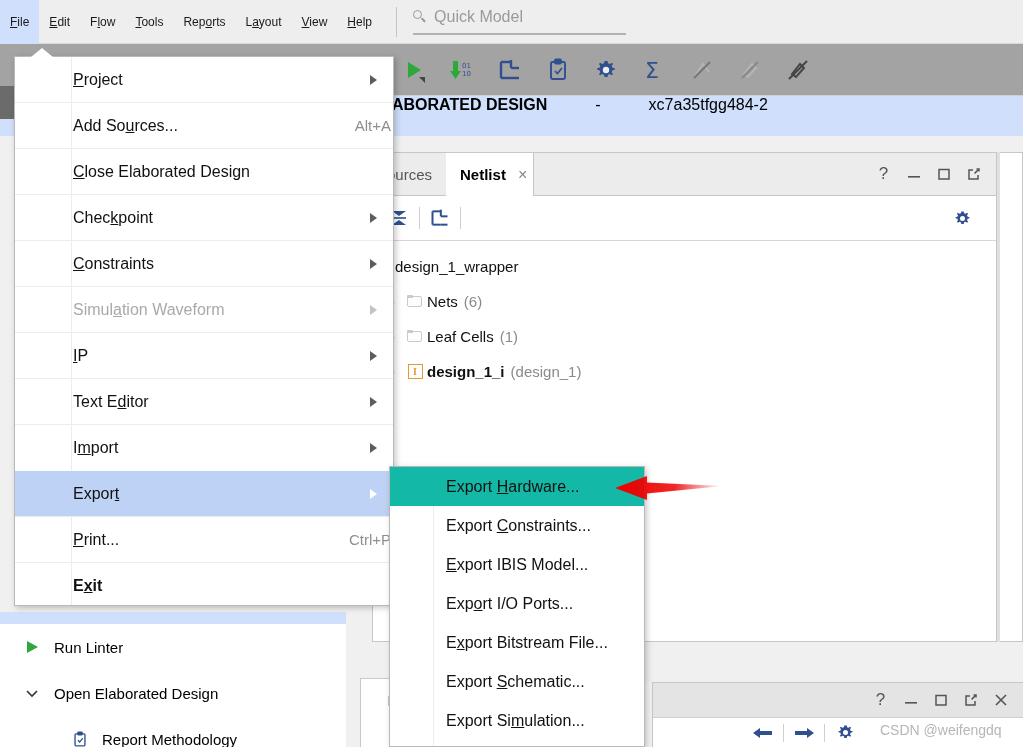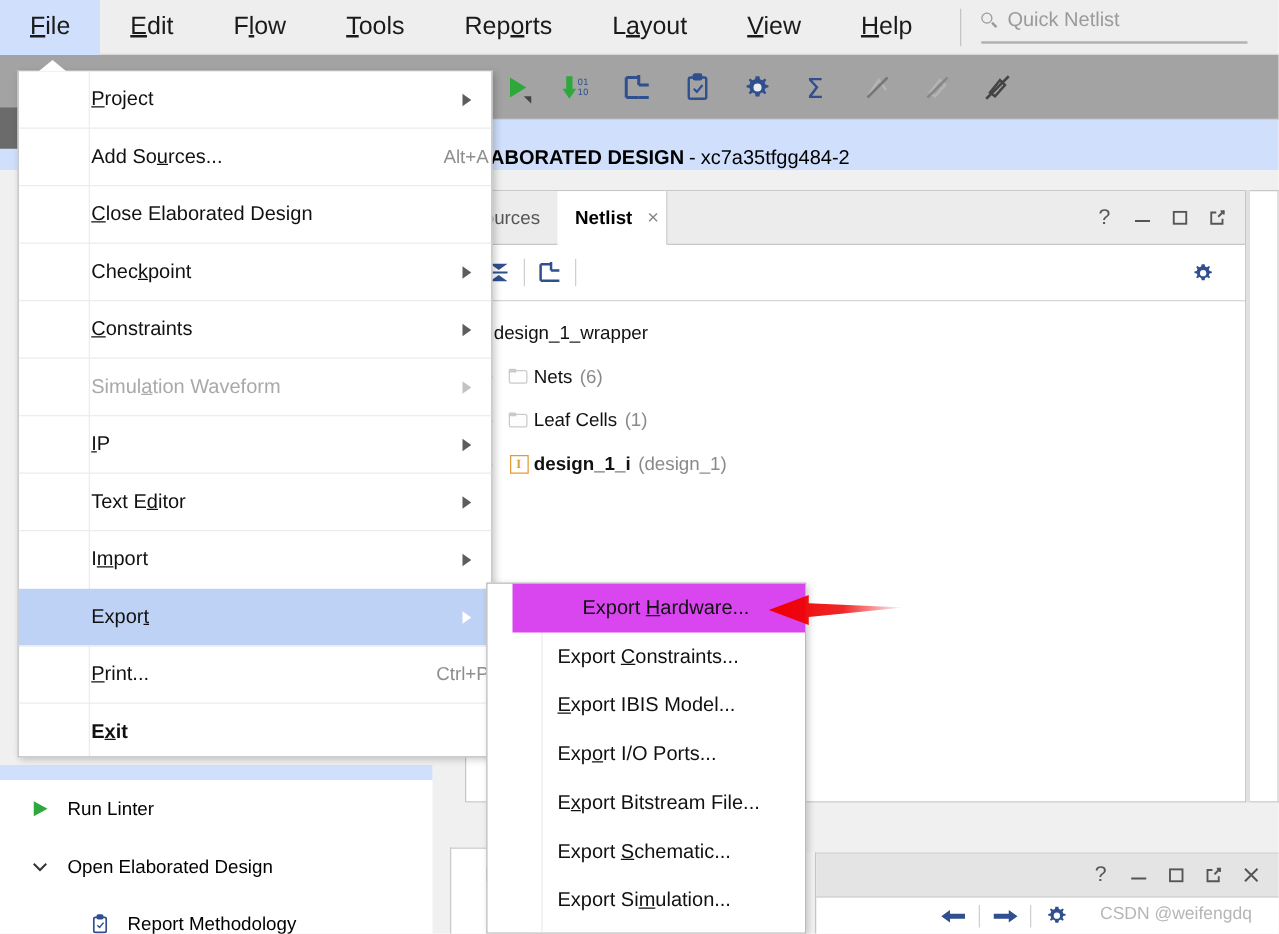--- a/index.html
+++ b/index.html
@@ -24,24 +24,24 @@
     left: 0; top: 0;
     width: 1023px; height: 44px;
     background: #eeeeee;
     border-bottom: 1px solid #d8d8d8;
     display: flex;
     align-items: center;
     box-sizing: border-box;
   }
   .menu-item {
     height: 44px;
-    padding: 0 24px;
-    display: flex;
-    align-items: center;
-    font-size: 20px;
+    padding: 0 10px;
+    display: flex;
+    align-items: center;
+    font-size: 12px;
     color: #1a1a1a;
     cursor: default;
     white-space: nowrap;
   }
   .menu-item.active {
     background: #cfdffc;
   }
   .menu-item u { text-decoration: underline; }
   #menubar-sep {
     width: 1px;
@@ -128,24 +128,25 @@
   }
 
   
   #design-title-band {
     position: absolute;
     left: 0; top: 96px;
     width: 1023px; height: 40px;
     background: #cfdffc;
     box-sizing: border-box;
     display: flex;
-    align-items: flex-end;
+    align-items: flex-start;
     padding-left: 392px;
     font-size: 16px;
     z-index: 1;
+    gap: 44px;
   }
   #design-title-band .bold { font-weight: bold; }
   #design-title-band .dash { font-weight: normal; margin: 0 4px; }
   #design-title-band .part { font-weight: normal; }
 
   
   #body-bg {
     position: absolute;
     left: 0; top: 136px;
     width: 1023px; height: 611px;
@@ -494,21 +495,21 @@
     position: relative;
     height: 39px;
     display: flex;
     align-items: center;
     padding-left: 56px;
     font-size: 16px;
     color: #111;
     cursor: default;
     z-index: 1;
   }
-  .ex-item.highlight { background: #d946ef; margin-left: 20px; }
+  .ex-item.highlight { background: #14b8a6; }
 
   
   #annot-arrow {
     position: absolute;
     left: 613px; top: 475px;
     width: 110px; height: 26px;
     z-index: 40;
     pointer-events: none;
   }
 
@@ -548,21 +549,21 @@
   <div class="menu-item">
       <span><u>V</u>iew</span>
     </div>
   <div class="menu-item">
       <span><u>H</u>elp</span>
     </div>
   <div id="menubar-sep"></div>
   <div id="quick-access">
     <div id="quick-access-row">
       <span class="q-icon"></span>
-      <span>Quick Netlist</span>
+      <span>Quick Model</span>
     </div>
     <div id="quick-access-underline"></div>
   </div>
 </div>
 
 <div id="toolbar">
   <div style="width:390px"></div>
   <div class="tb-btn">
     <svg width="26" height="26" viewBox="0 0 26 26">
         <polygon points="7,5 7,21 20,13" fill="#2fa83b"></polygon>

